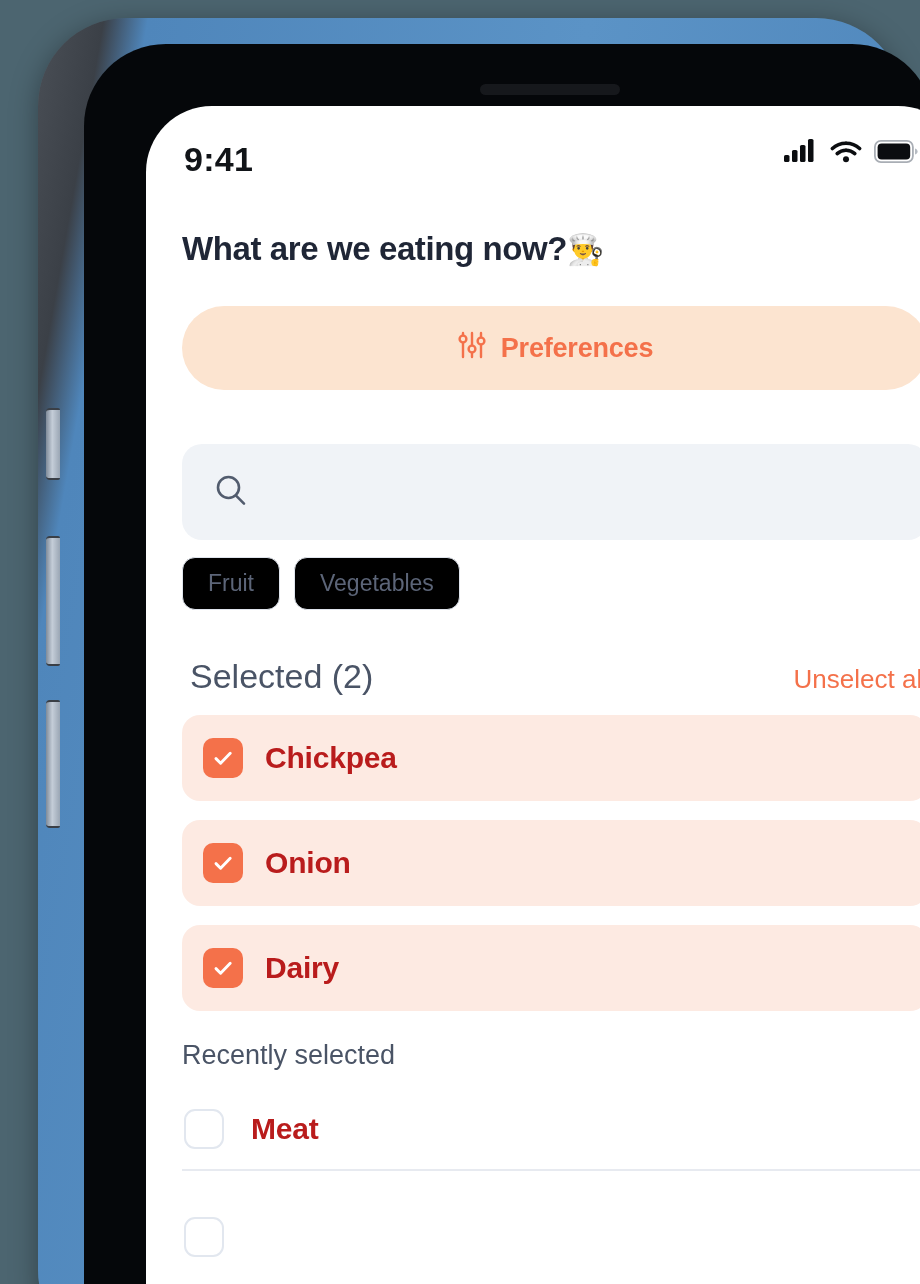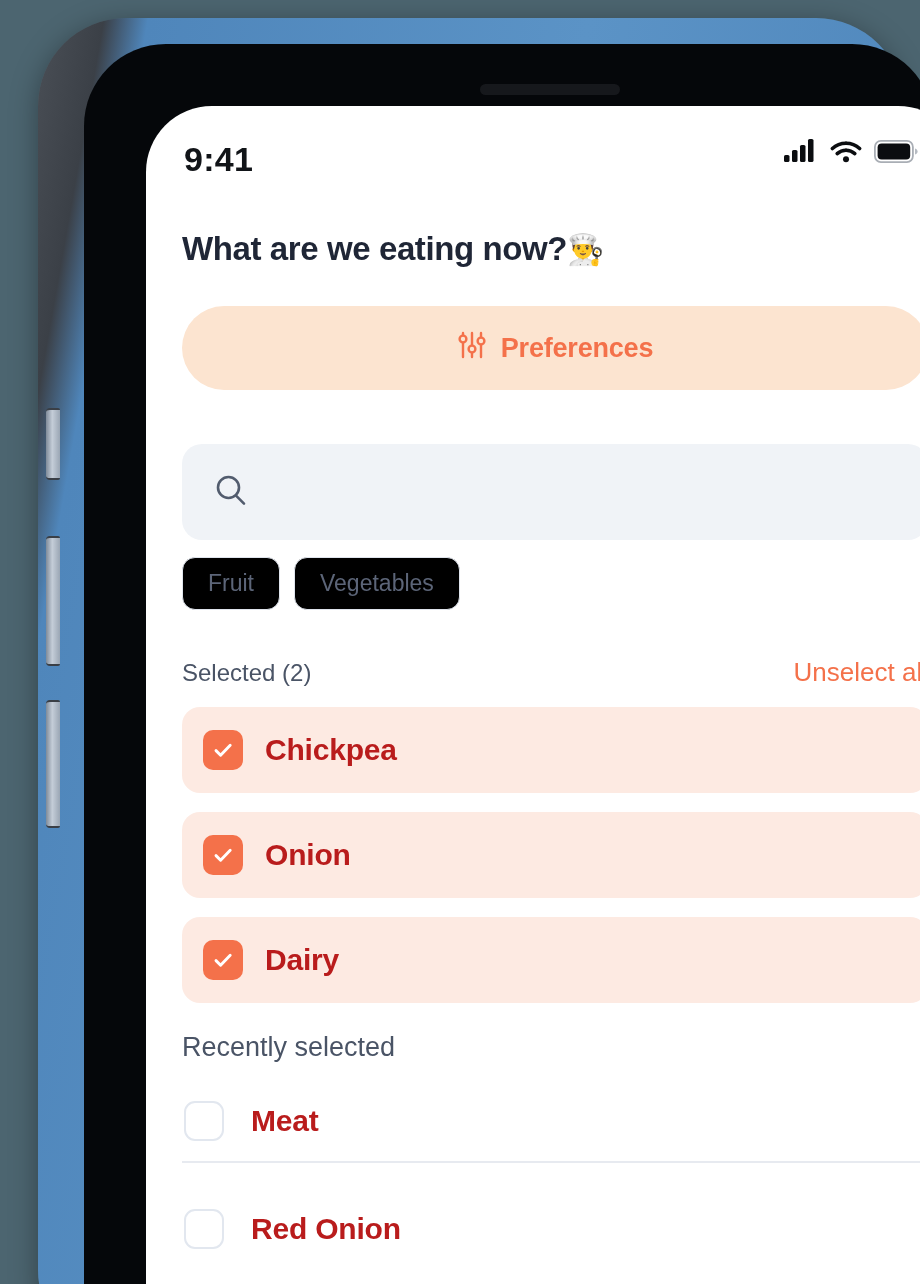--- a/index.html
+++ b/index.html
@@ -192,22 +192,23 @@
     white-space: nowrap;
   }
 
   #selected-header {
     margin-top: 47px;
     display: flex;
     align-items: baseline;
     justify-content: space-between;
   }
   #selected-label {
-    font-size: 24px;
+    font-size: 34px;
     color: #4a5466;
+    margin-left: 8px;
   }
   #unselect-all-button {
     font-size: 26px;
     color: #f4714a;
     background: none;
     border: none;
     font-family: "Liberation Sans", sans-serif;
     cursor: pointer;
     padding: 0;
   }
@@ -390,19 +391,18 @@
 
         <div class="recent-row" id="recent-row-corn">
           <span class="checkbox-unchecked"></span>
           <span class="item-label">Meat</span>
         </div>
 
         <div class="row-divider"></div>
 
         <div class="recent-row" id="recent-row-red-onion">
           <span class="checkbox-unchecked"></span>
-          <span class="item-label">Red Onion</span>
         </div>
 
       </div>
     </div>
   </div>
 </div>
 
 </body></html>

